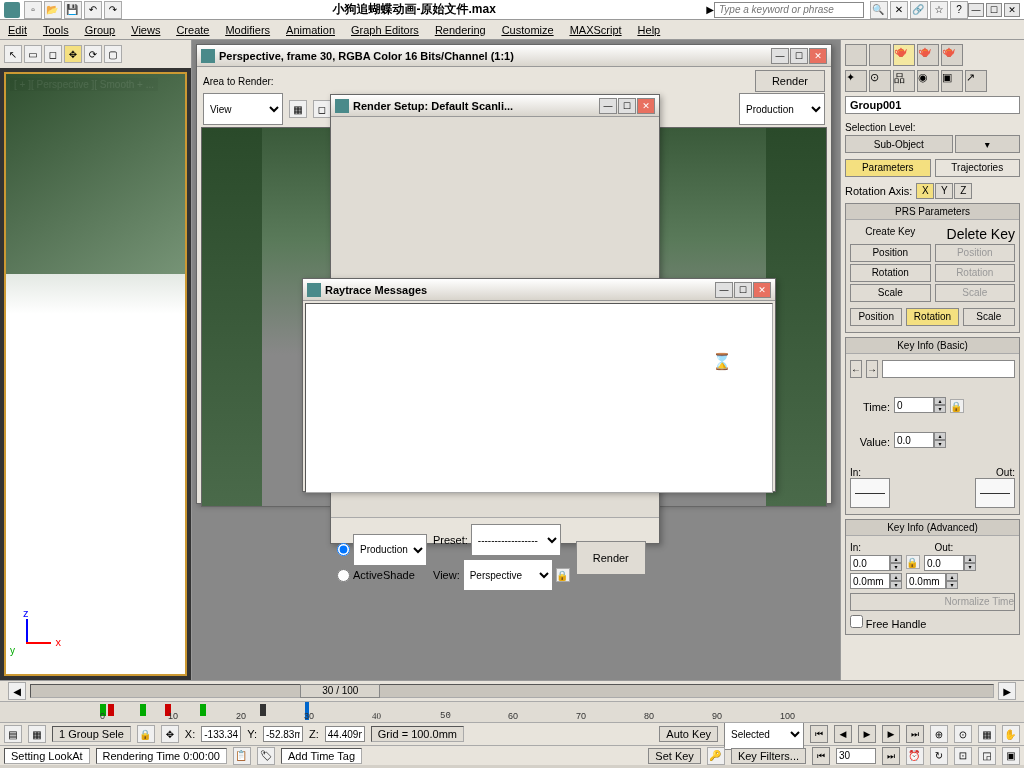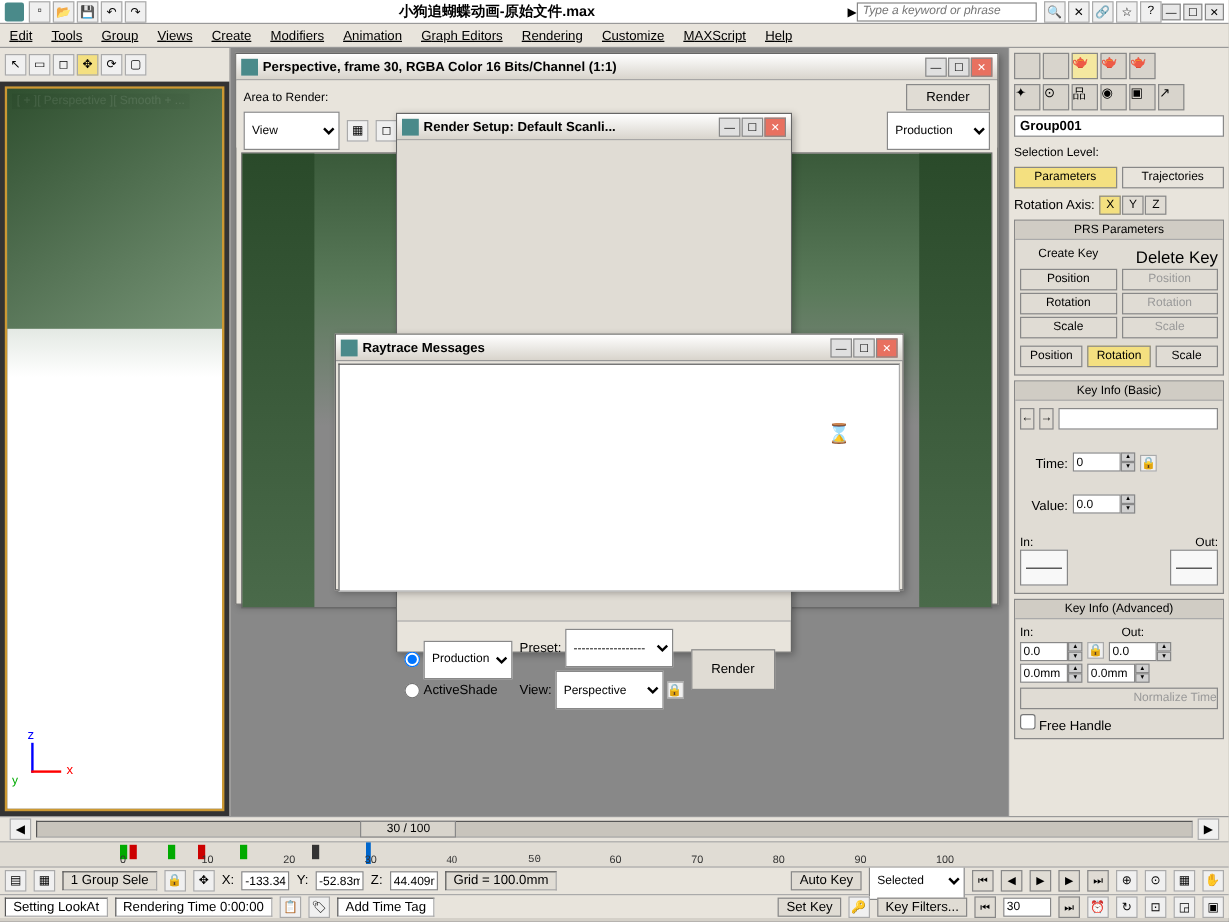--- a/index.html
+++ b/index.html
@@ -76,21 +76,21 @@
 .rf-label { font-size: 10px; }
 .rf-select { height: 32px; border: 1px solid #888; background: #fff; font-size: 10px; padding: 0 2px; }
 .rf-img { flex: 1; background: linear-gradient(to bottom, #3a5a3a 0%, #5a7a5a 30%, #888 60%); margin: 4px; border: 1px solid #666; height: 380px; position: relative; }
 .render-btn { padding: 4px 16px; border: 1px solid #888; background: #e0dcd4; font-size: 11px; }
 
 .render-setup { left: 330px; top: 94px; width: 330px; height: 450px; }
 .rs-body { height: 400px; background: #e0dcd4; }
 .rs-footer { padding: 6px; display: flex; align-items: center; gap: 6px; border-top: 1px solid #aaa; }
 .rs-radio { display: flex; align-items: center; gap: 3px; font-size: 10px; }
 
-.raytrace { left: 279px; top: 278px; width: 474px; height: 214px; }
+.raytrace { left: 302px; top: 278px; width: 474px; height: 214px; }
 .rt-body { height: 190px; background: #fff; border: 1px inset #aaa; margin: 2px; position: relative; }
 .hourglass { position: absolute; right: 40px; top: 48px; font-size: 16px; }
 
 .timeline-area { background: #e8e4dc; border-top: 1px solid #999; }
 .time-slider { height: 20px; display: flex; align-items: center; padding: 0 8px; gap: 4px; }
 .slider-track { flex: 1; height: 14px; background: #c8c4bc; border: 1px inset #aaa; position: relative; }
 .slider-thumb { position: absolute; left: 28%; top: -1px; width: 80px; height: 14px; background: #d8d4cc; border: 1px solid #888; text-align: center; font-size: 10px; line-height: 12px; }
 .time-ruler { height: 22px; display: flex; align-items: center; position: relative; background: #e0dcd4; border-top: 1px solid #aaa; border-bottom: 1px solid #aaa; padding: 0 100px 0 100px; }
 .tick { position: absolute; font-size: 9px; color: #333; }
 .key-marker { position: absolute; width: 6px; height: 12px; top: 2px; }
@@ -202,20 +202,24 @@
     <div class="panel-tabs">
       <div class="ptab-icon">✦</div>
       <div class="ptab-icon">⊙</div>
       <div class="ptab-icon">品</div>
       <div class="ptab-icon">◉</div>
       <div class="ptab-icon">▣</div>
       <div class="ptab-icon">↗</div>
     </div>
     <input class="name-field" value="Group001" style="">
     <div class="panel-label">Selection Level:</div>
+    <div class="subobj-row">
+      <button class="subobj-btn">Sub-Object</button>
+      <button class="subobj-btn" style="flex:0.6;">▾</button>
+    </div>
     <div class="param-tabs">
       <div class="param-tab active">Parameters</div>
       <div class="param-tab">Trajectories</div>
     </div>
     <div style="display:flex;align-items:center;gap:4px;font-size:10px;margin:4px 0;">
       <span>Rotation Axis:</span>
       <div class="axis-btns">
         <div class="axis-btn active">X</div>
         <div class="axis-btn">Y</div>
         <div class="axis-btn">Z</div>

